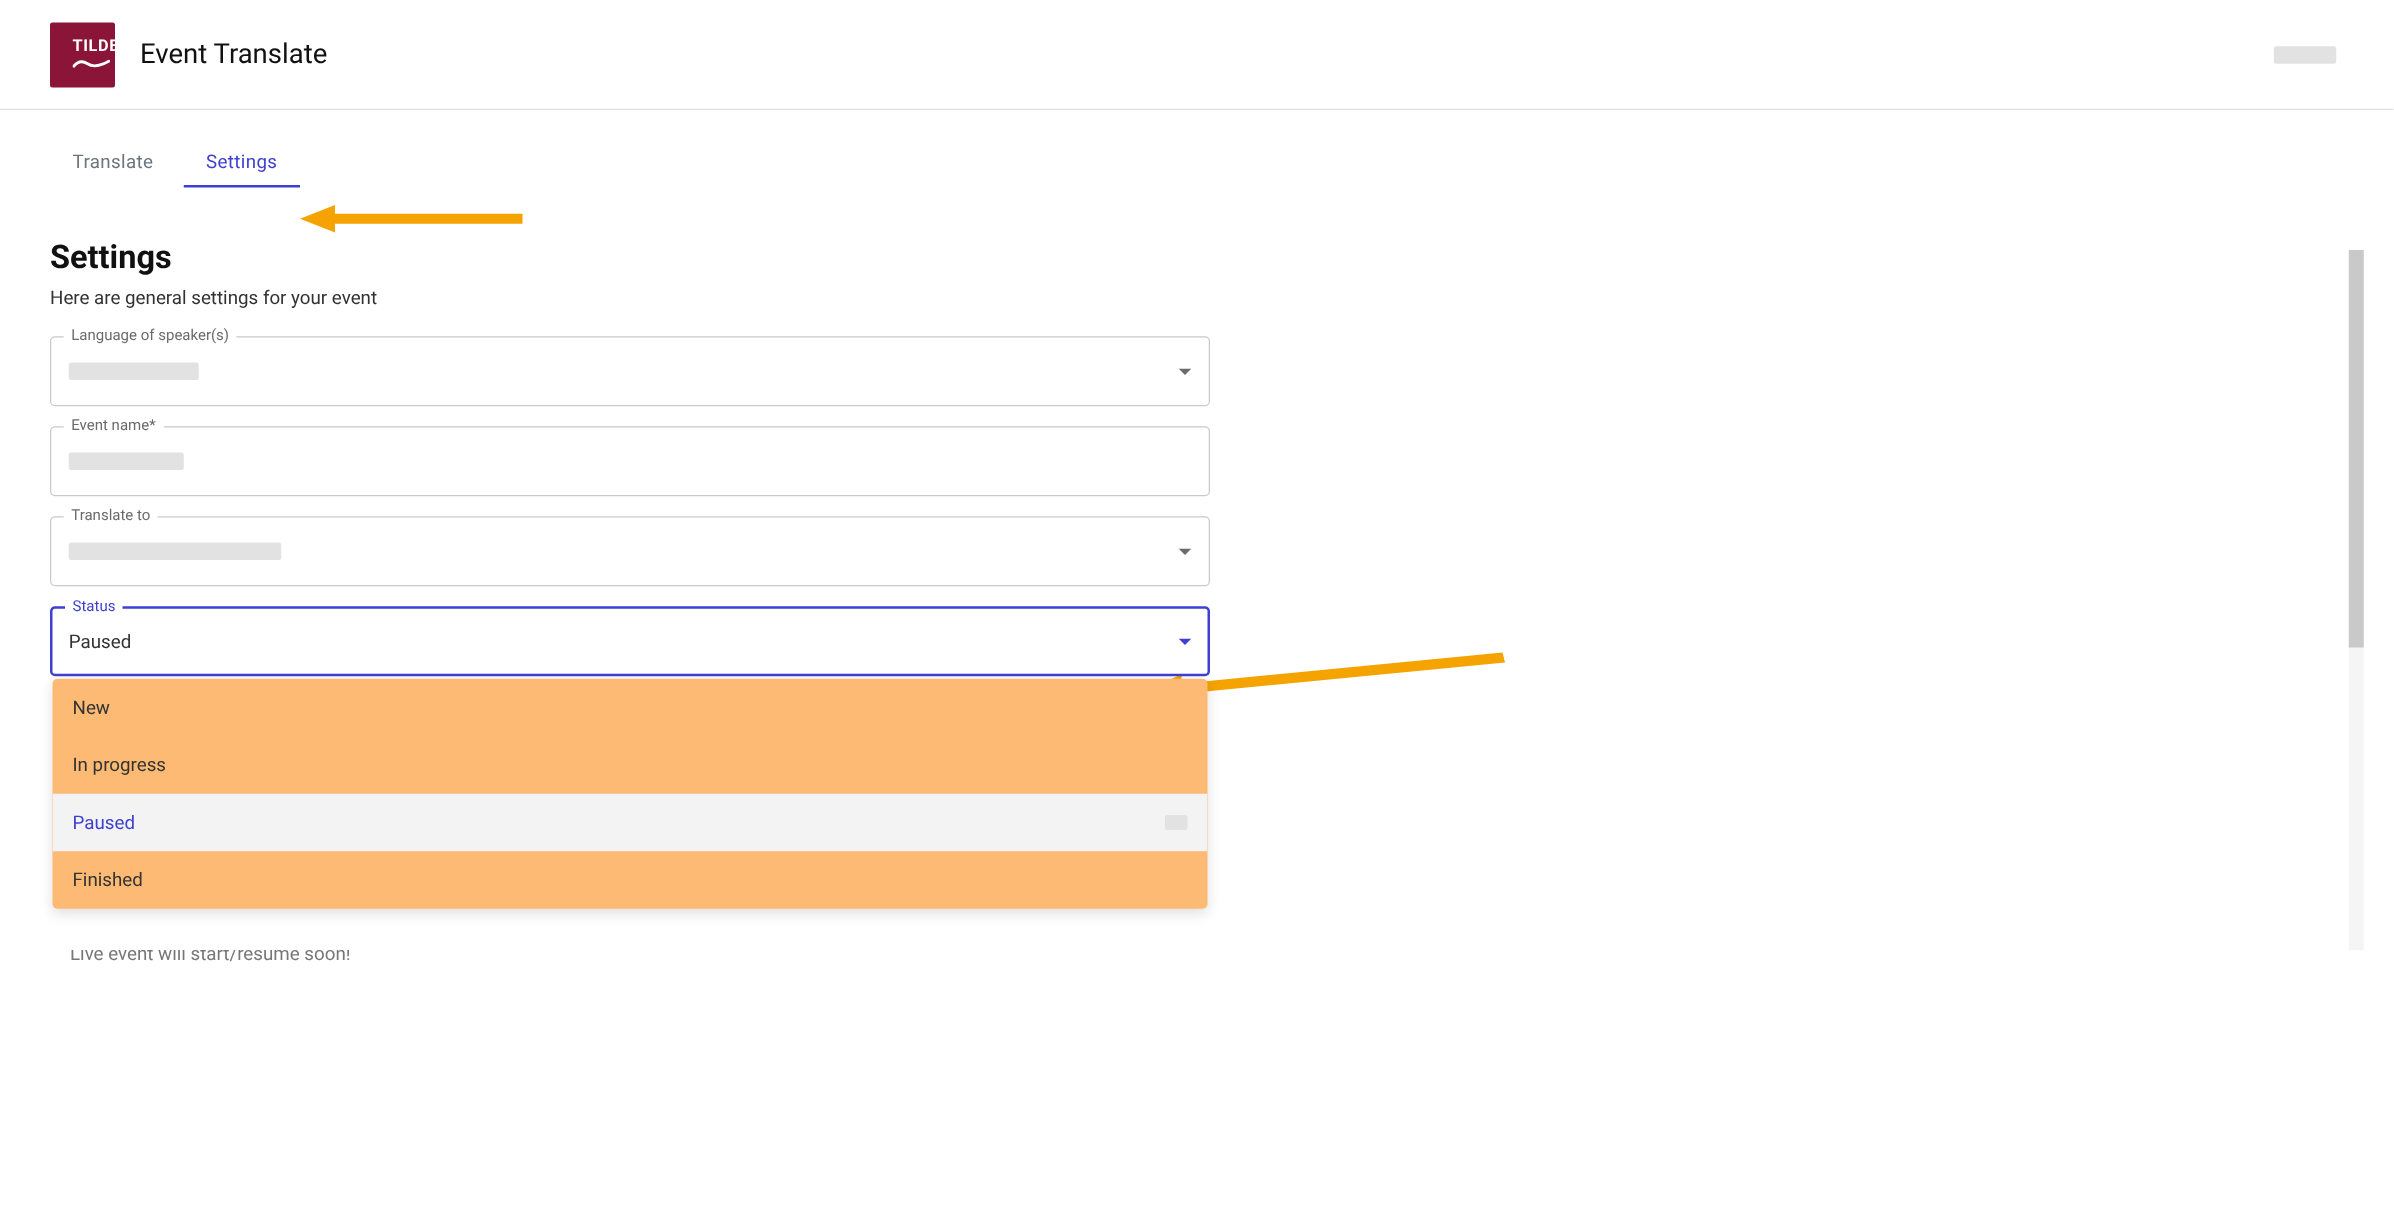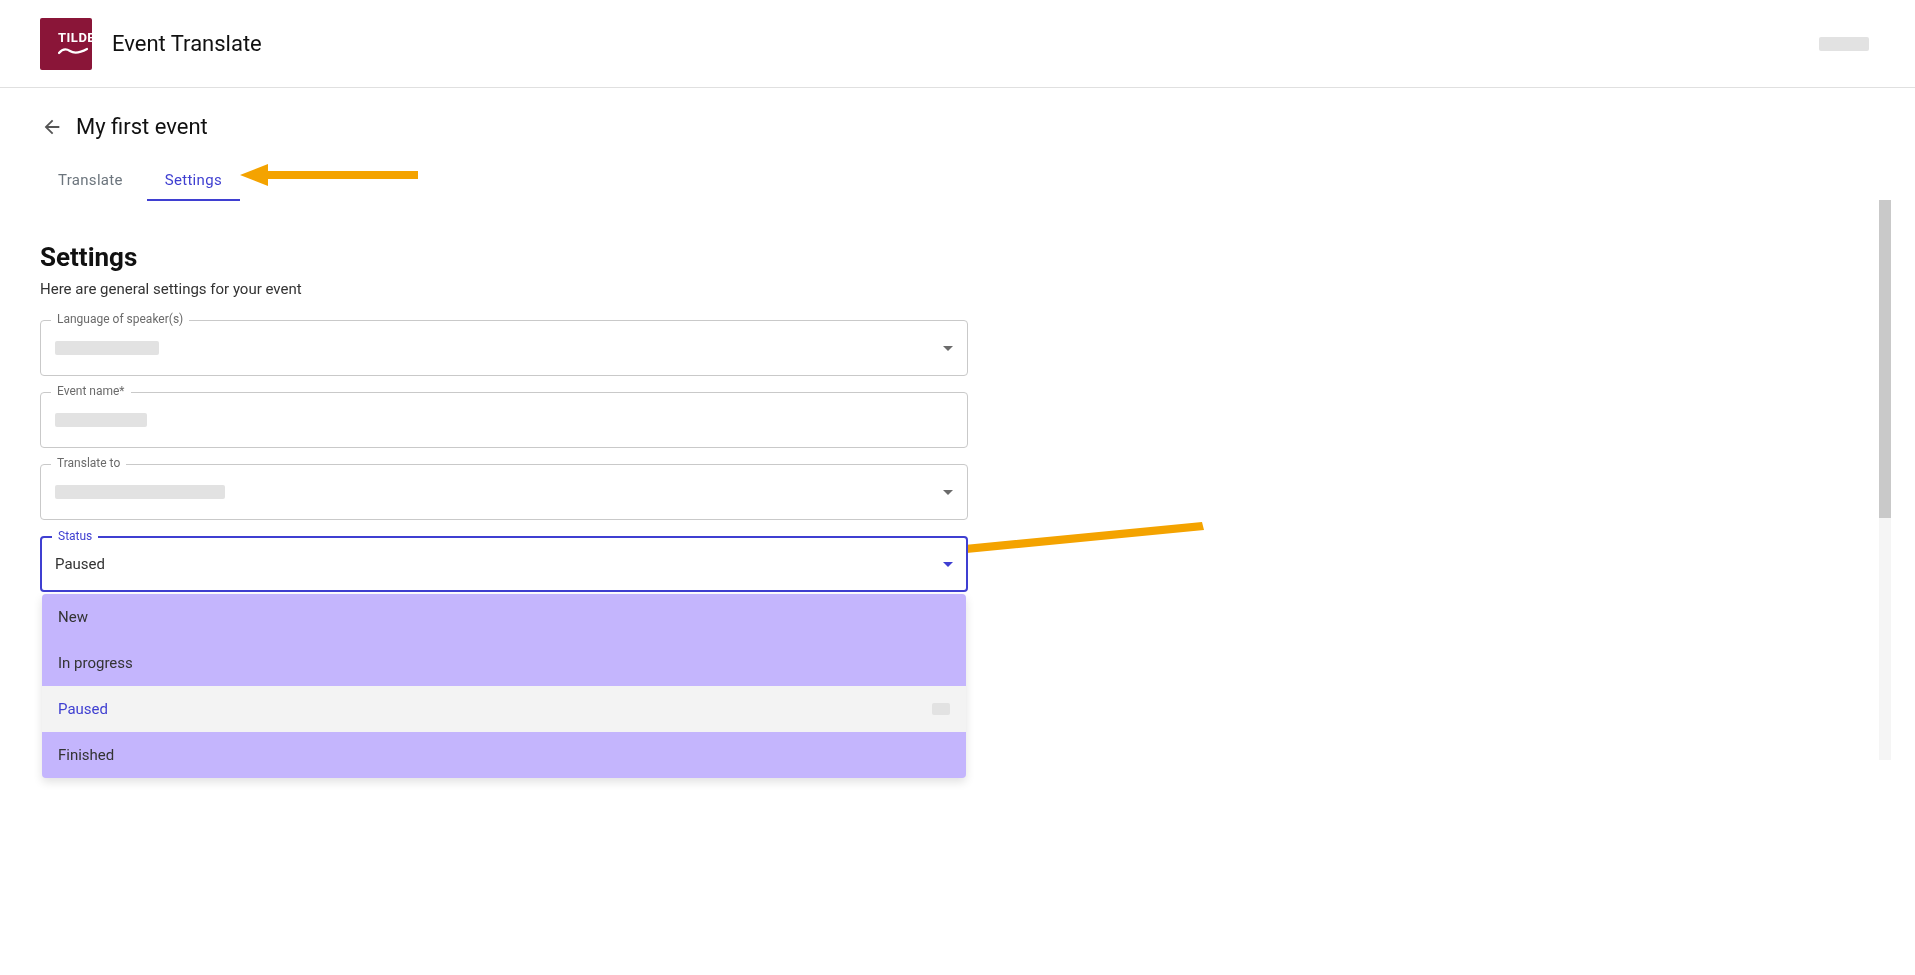--- a/index.html
+++ b/index.html
@@ -56,21 +56,21 @@
     border-top:5px solid #6b6b6b; margin-left:auto;
   }
 
   .field.focused { border:2px solid #3f3fd1; padding:0 13px; }
   .field.focused .float-label { color:#3f3fd1; }
   .field.focused .caret { border-top-color:#3f3fd1; }
 
   
   .dropdown {
     position:absolute; left:0; top:56px; width:100%;
-    background:#c4b5fd; box-shadow:0 4px 10px rgba(0,0,0,0.12); border-radius:4px;
+    background:#fdba74; box-shadow:0 4px 10px rgba(0,0,0,0.12); border-radius:4px;
     overflow:hidden; z-index:10;
   }
   .dropdown .opt { padding:14px 16px; font-size:15px; color:#333; cursor:pointer; display:flex; align-items:center; }
   .dropdown .opt.selected { background:#f3f3f3; color:#3f3fd1; }
   .dropdown .opt .opt-check { margin-left:auto; width:18px; height:12px; background:#e2e2e2; border-radius:2px; }
 
   .below-text {
     position:absolute; left:56px; top:754px; color:#777; font-size:15px; width:920px;
     overflow:hidden; white-space:nowrap; clip-path: inset(6px 0 0 0);
   }
@@ -99,28 +99,20 @@
     </div>
   </div>
   <div class="app-title">Event Translate</div>
   <div class="header-right">
     <div class="header-placeholder"></div>
   </div>
 </div>
 
 <div class="main">
 
-  <div class="page-top">
-    <div class="back-icon">
-      <svg width="22" height="22" viewBox="0 0 24 24">
-          <path d="M20 11H7.83l5.59-5.59L12 4l-8 8 8 8 1.41-1.41L7.83 13H20z" fill="#555"></path>
-        </svg>
-    </div>
-    <div class="page-title">My first event</div>
-  </div>
 
   <div class="tabs">
     <div class="tab">Translate</div>
     <div class="tab active">Settings</div>
   </div>
 
   <div class="form-wrap">
     <div class="section-title">Settings</div>
     <div class="section-sub">Here are general settings for your event</div>
 

